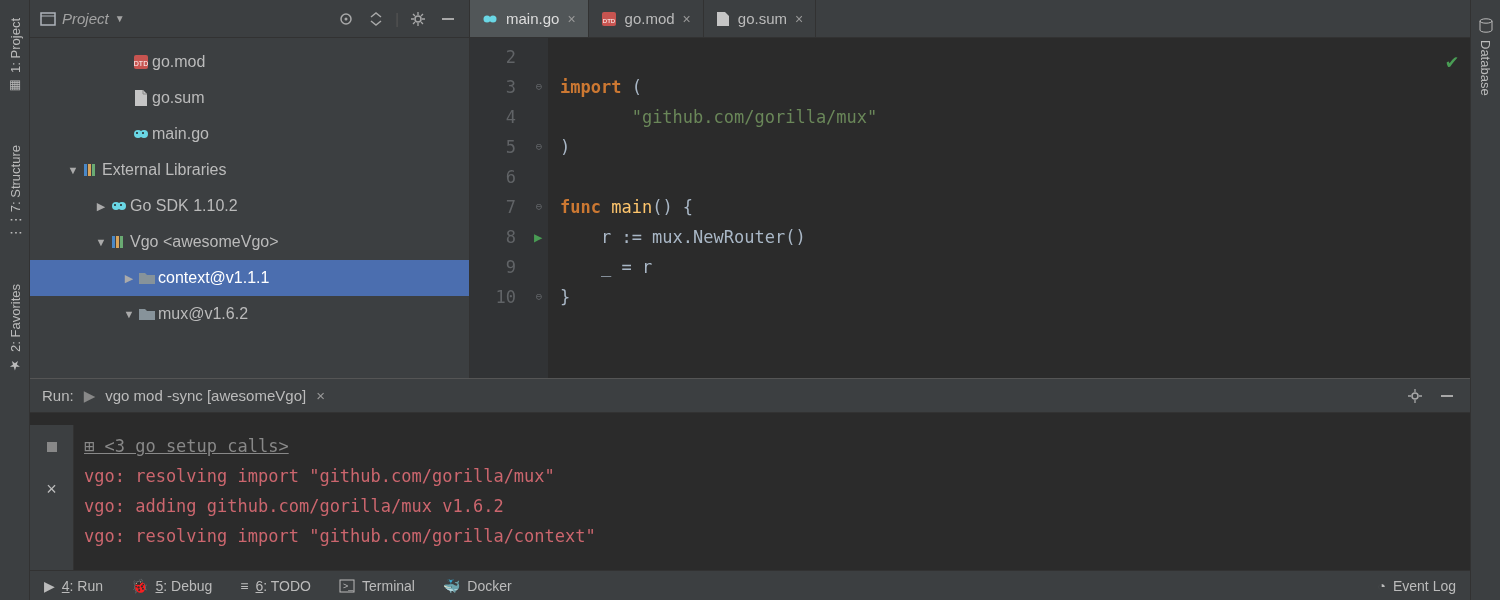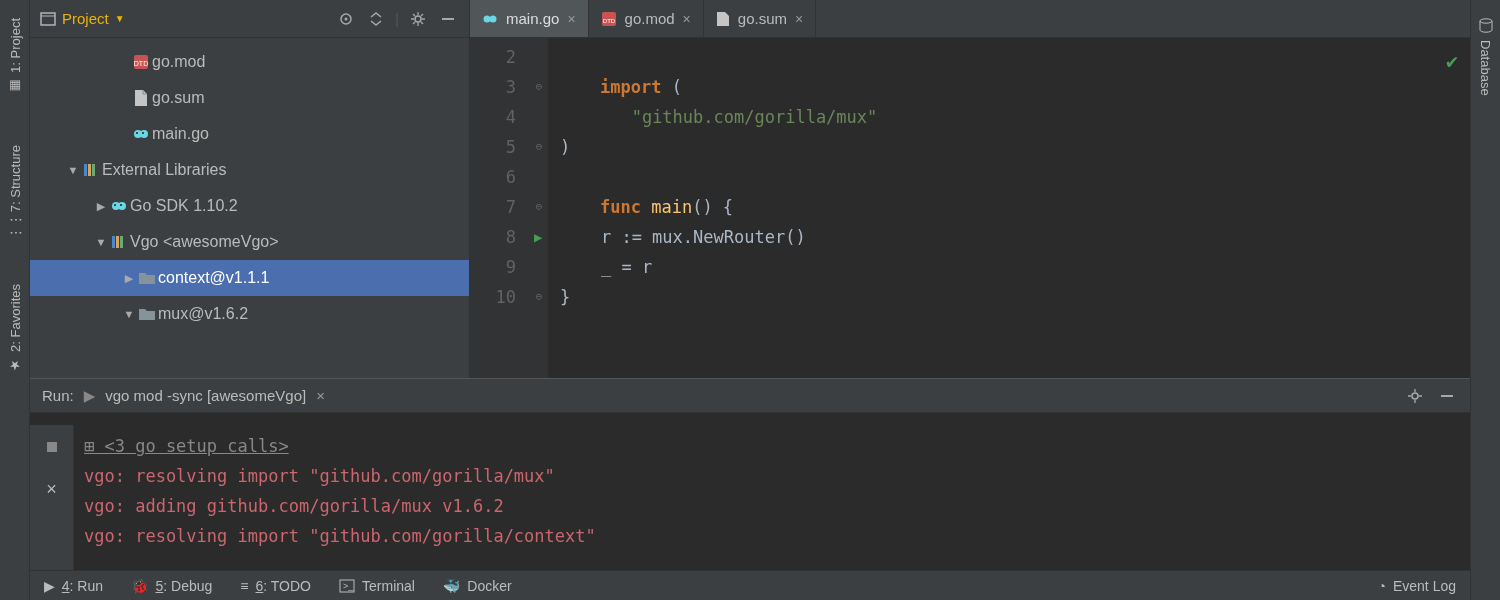--- a/index.html
+++ b/index.html
@@ -6,41 +6,41 @@
 body { font-family: "Lucida Grande", "Segoe UI", sans-serif; font-size: 14px; background: #3c3f41; color: #bbbbbb; width: 1500px; height: 600px; overflow: hidden; display: flex; }
 .left-strip, .right-strip { width: 30px; background: #3c3f41; display: flex; flex-direction: column; align-items: center; padding-top: 8px; border-right: 1px solid #323232; }
 .right-strip { border-right: none; border-left: 1px solid #323232; }
 .strip-tab { writing-mode: vertical-rl; transform: rotate(180deg); font-size: 13px; color: #bbbbbb; padding: 10px 4px; cursor: pointer; display: flex; align-items: center; gap: 6px; }
 .strip-tab.right { transform: none; }
 .strip-icon { width: 16px; height: 16px; display: inline-flex; align-items: center; justify-content: center; }
 .main-col { flex: 1; display: flex; flex-direction: column; min-width: 0; }
 .top-row { flex: 1; display: flex; min-height: 0; }
 .project-pane { width: 440px; background: #3c3f41; border-right: 1px solid #323232; display: flex; flex-direction: column; }
 .project-header { height: 38px; display: flex; align-items: center; padding: 0 10px; border-bottom: 1px solid #323232; gap: 8px; }
-.proj-title { font-size: 15px; color: #eab308; display: flex; align-items: center; gap: 6px; }
+.proj-title { font-size: 15px; color: #a3a3a3; display: flex; align-items: center; gap: 6px; font-style: italic; }
 .header-spacer { flex: 1; }
 .header-icon { width: 22px; height: 22px; display: flex; align-items: center; justify-content: center; cursor: pointer; opacity: 0.85; }
 .tree { flex: 1; overflow: auto; padding-top: 6px; font-size: 16px; }
 .tree-row { display: flex; align-items: center; height: 36px; padding-right: 8px; cursor: pointer; }
 .tree-row.selected { background: #4b6eaf; color: #ffffff; }
 .tree-row .arrow { width: 14px; text-align: center; font-size: 11px; color: #aaaaaa; }
 .tree-row .ficon { width: 22px; display: flex; align-items: center; justify-content: center; }
 .tree-row .label { white-space: nowrap; }
 .editor-pane { flex: 1; display: flex; flex-direction: column; background: #2b2b2b; min-width: 0; }
 .tabs-bar { height: 38px; display: flex; align-items: stretch; background: #3c3f41; border-bottom: 1px solid #323232; }
 .etab { display: flex; align-items: center; gap: 8px; padding: 0 12px; border-right: 1px solid #323232; cursor: pointer; font-size: 15px; }
 .etab.active { background: #515658; color: #dddddd; }
 .etab .close { font-size: 14px; color: #999; cursor: pointer; }
 .editor-body { flex: 1; display: flex; font-family: Menlo, Consolas, monospace; font-size: 17px; line-height: 30px; position: relative; }
 .gutter { width: 60px; text-align: right; color: #606366; padding: 4px 14px 4px 0; background: #313335; user-select: none; }
 .fold-col { width: 18px; background: #313335; padding-top: 4px; color: #606366; font-size: 11px; text-align: center; }
 .fold-col div { height: 30px; }
 .code { flex: 1; padding: 4px 0 4px 12px; color: #a9b7c6; }
 .code .line { height: 30px; white-space: pre; }
-.kw { color: #cc7832; font-weight: bold; margin-left: 40px; }
+.kw { color: #cc7832; font-weight: bold; }
 .fn { color: #ffc66d; }
 .str { color: #6a8759; }
 .check-icon { position: absolute; top: 8px; right: 12px; color: #499c54; font-size: 20px; }
 .run-arrow { position: absolute; left: 64px; top: 184px; color: #499c54; font-size: 14px; }
 .run-panel { height: 192px; display: flex; flex-direction: column; background: #2b2b2b; border-top: 1px solid #555; gap: 12px; }
 .run-header { height: 34px; display: flex; align-items: center; padding: 0 12px; gap: 10px; background: #3c3f41; border-bottom: 1px solid #323232; font-size: 15px; }
 .run-title { color: #bbbbbb; }
 .run-cmd { color: #bbbbbb; }
 .run-body { flex: 1; display: flex; }
 .run-tool-col { width: 44px; display: flex; flex-direction: column; align-items: center; padding-top: 10px; gap: 18px; background: #3c3f41; border-right: 1px solid #323232; }

